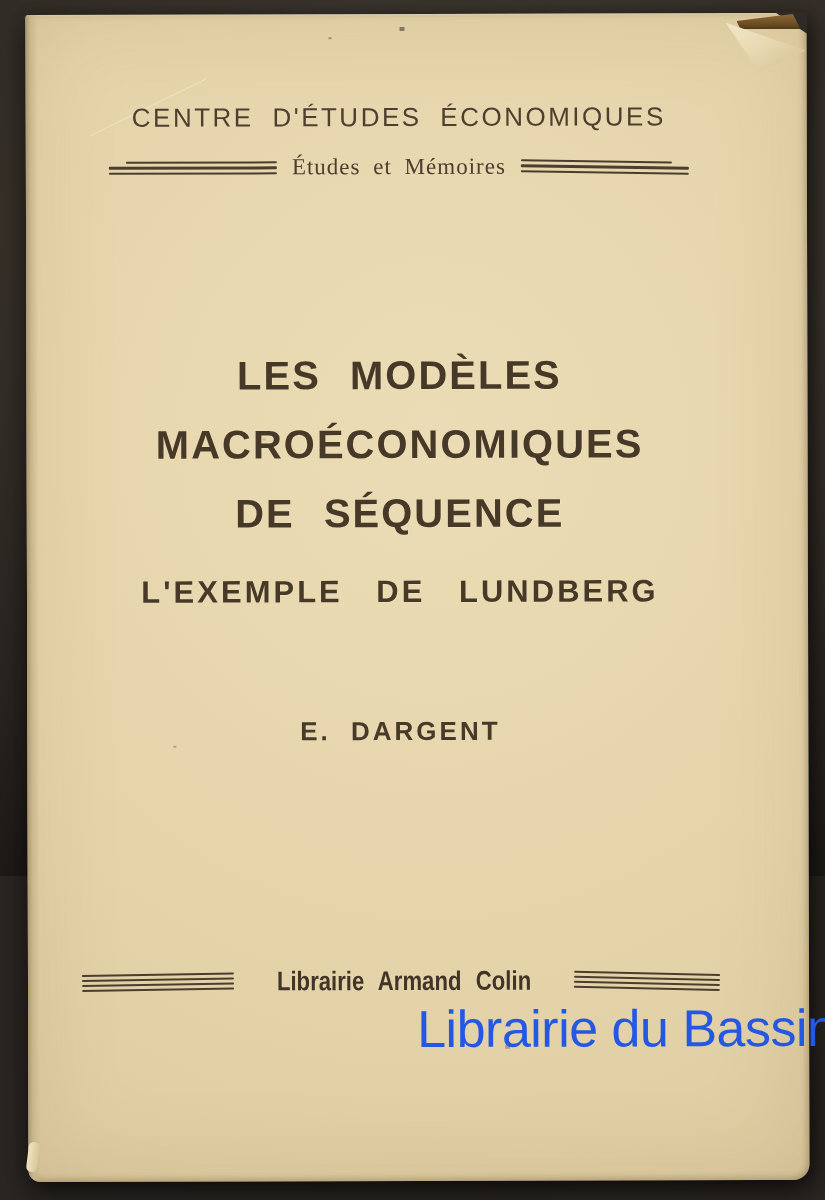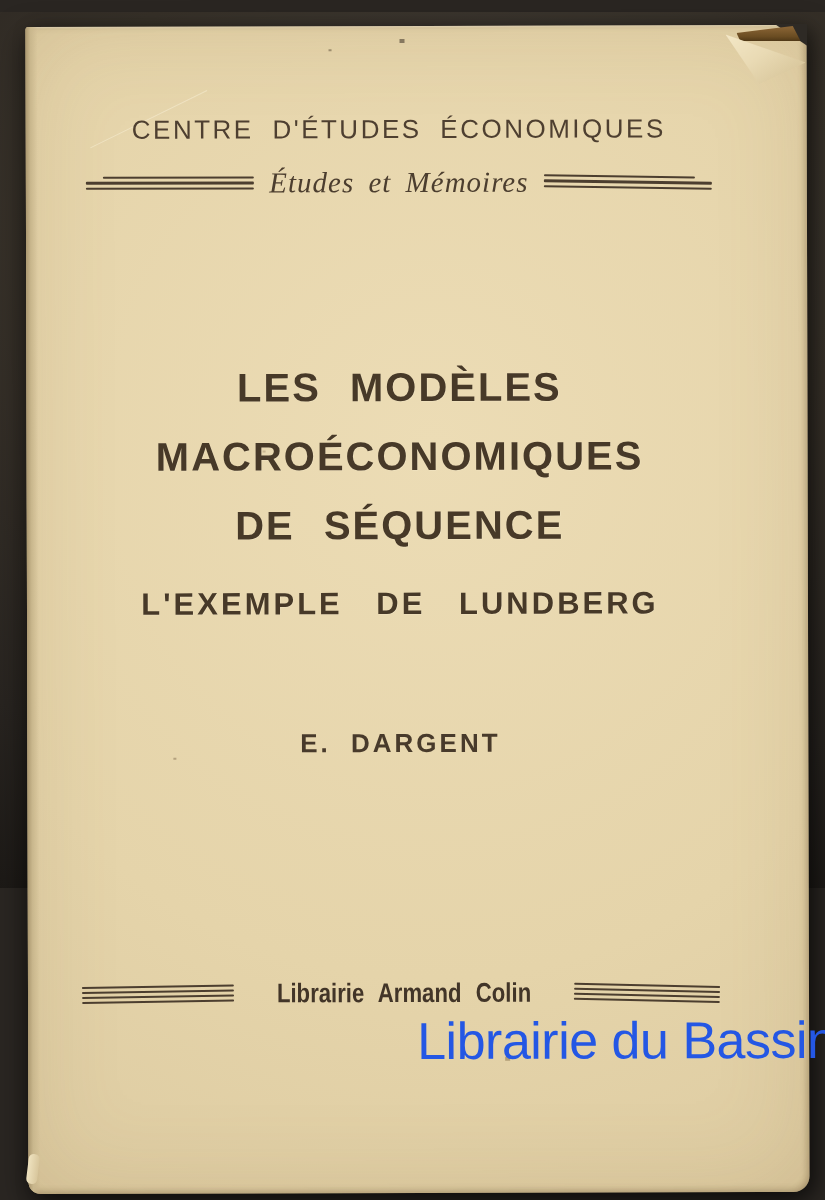--- a/index.html
+++ b/index.html
@@ -5,21 +5,20 @@
   * { margin:0; padding:0; box-sizing:border-box; }
   html,body { width:825px; height:1200px; overflow:hidden; }
   body {
     font-family:"Liberation Sans", sans-serif;
     background:#2a2622;
   }
   .scene {
     position:relative; width:825px; height:876px;
     background:
       radial-gradient(120% 85% at 55% 25%, #433e38 0%, #373129 42%, #282420 78%, #1c1916 100%);
-    margin-top: 12px;
   }
   
   .book {
     position:absolute; left:27px; top:14px; width:781px; height:1167px;
     background:
       radial-gradient(135% 95% at 52% 36%, #ecdcb5 0%, #e5d4aa 48%, #dccaa0 82%, #d3c196 100%);
     border-radius:3px 4px 16px 12px;
     transform:rotate(-0.15deg);
     box-shadow:
       0 10px 30px rgba(0,0,0,.55),
@@ -80,22 +79,22 @@
   .institution {
     top:88px;
     font-size:26px; font-weight:400; letter-spacing:2.5px; word-spacing:9px;
     color:#4e3f30; white-space:nowrap;
   }
   .row-flex {
     display:flex; align-items:center; justify-content:center; gap:15px;
   }
   .series-row { top:140px; }
   .series {
-    font-family:"Liberation Serif", serif; font-style:italic;
-    font-size:29px; font-weight:500; letter-spacing:1px; word-spacing:6px;
+    font-family:"Liberation Serif", serif; 
+    font-size:23px; font-weight:500; letter-spacing:1px; word-spacing:6px;
     color:#4c3e2f; white-space:nowrap;
   }
   .rule { display:flex; flex-direction:column; justify-content:center; }
   .rule i { display:block; background:#4c3e2f; border-radius:1px; }
   .rule3 { width:168px; gap:3px; }
   .rule3 i:nth-child(1){ height:2px; width:90%; align-self:flex-end; }
   .rule3 i:nth-child(2){ height:3px; width:100%; }
   .rule3 i:nth-child(3){ height:2px; width:100%; }
   .rule3.right i:nth-child(1){ align-self:flex-start; }
   .rule3.right { transform:rotate(1deg); }

